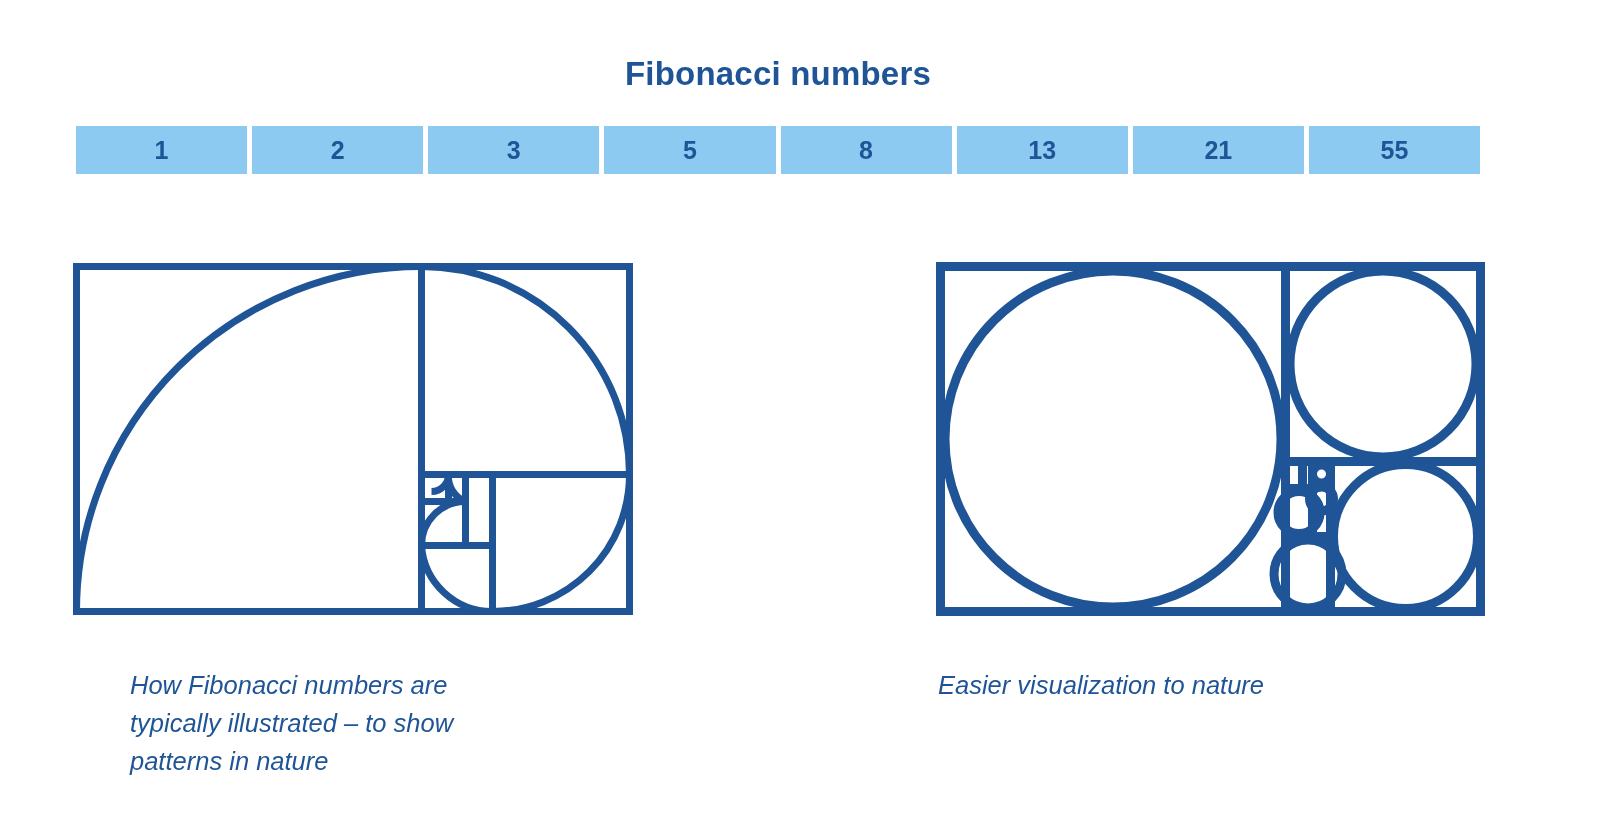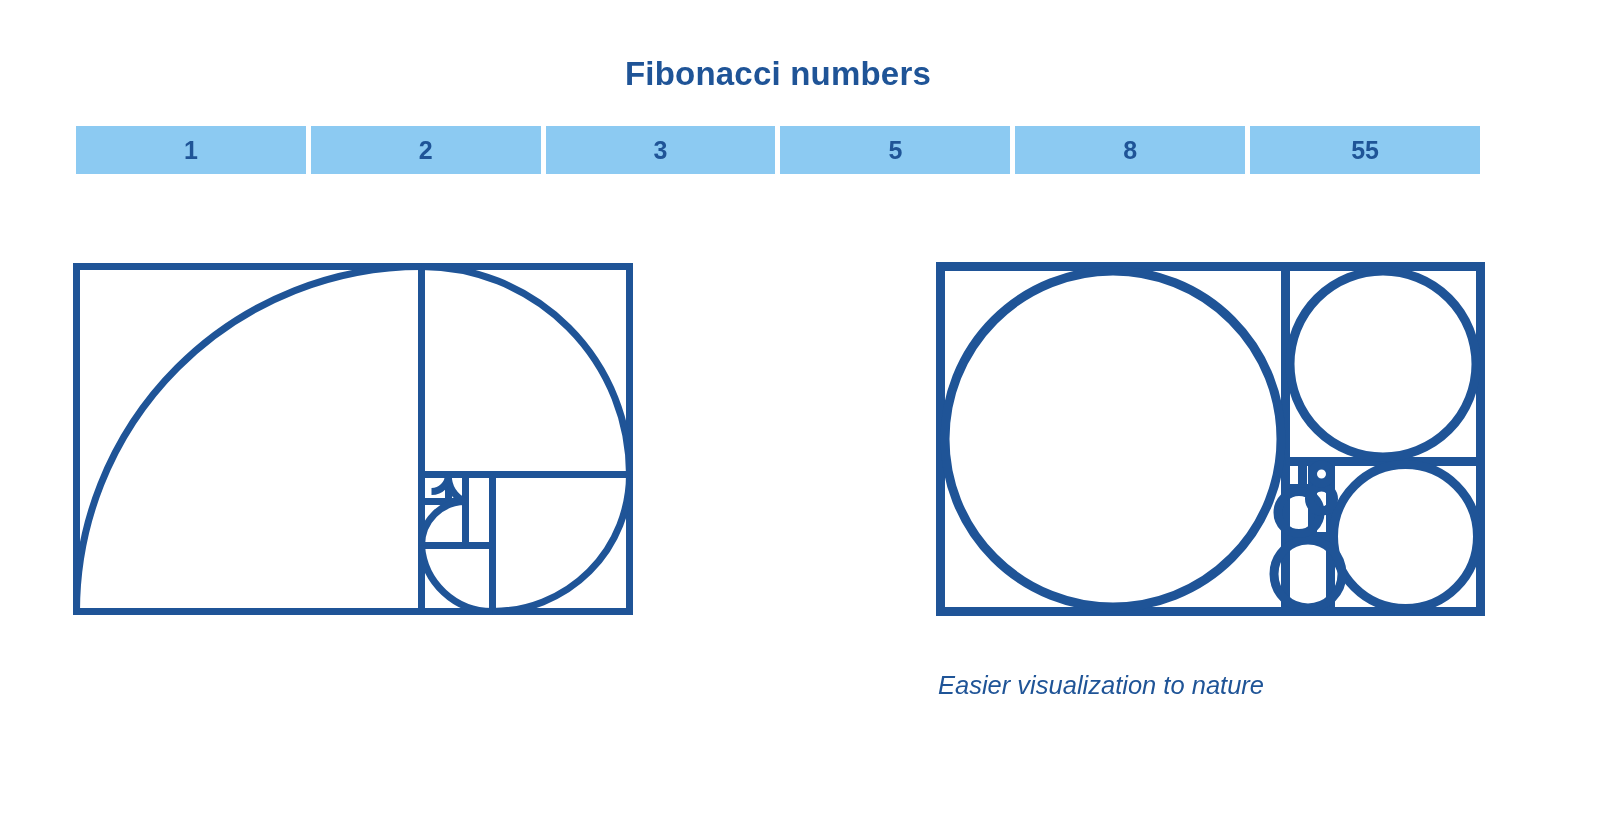--- a/index.html
+++ b/index.html
@@ -109,20 +109,22 @@
 <div id="page">
 
   <div class="title">Fibonacci numbers</div>
 
   <div class="fib-strip" id="fib-strip">
       <div class="fib-cell">1</div>
       <div class="fib-cell">2</div>
       <div class="fib-cell">3</div>
       <div class="fib-cell">5</div>
       <div class="fib-cell">8</div>
+      <div class="fib-cell">13</div>
+      <div class="fib-cell">21</div>
       <div class="fib-cell">55</div>
     </div>
 
   <div class="panel" id="spiral-panel">
     <svg width="566" height="358" viewBox="0 0 566 358" xmlns="http://www.w3.org/2000/svg">
       <g fill="none" stroke="#1F5497" stroke-width="7" stroke-linecap="butt" stroke-linejoin="miter">
 
         <rect x="6.5" y="6.5" width="553" height="345"></rect>
 
         <line x1="351.5" y1="6.5" x2="351.5" y2="351.5"></line>
@@ -180,17 +182,22 @@
         <circle cx="449" cy="104" r="93"></circle>
         <circle cx="471.5" cy="276.5" r="72"></circle>
         <circle cx="374" cy="314" r="34"></circle>
         <circle cx="365" cy="252.5" r="21"></circle>
         <circle cx="387.5" cy="239" r="12"></circle>
         <circle cx="387.5" cy="214" r="9"></circle>
       </g>
     </svg>
   </div>
 
+  <div class="caption" id="caption-left">
+      <span class="caption-line">How Fibonacci numbers are</span>
+      <span class="caption-line">typically illustrated – to show</span>
+      <span class="caption-line">patterns in nature</span>
+    </div>
   <div class="caption" id="caption-right">
       <span class="caption-line">Easier visualization to nature</span>
     </div>
 
 </div>
 
 </body></html>

